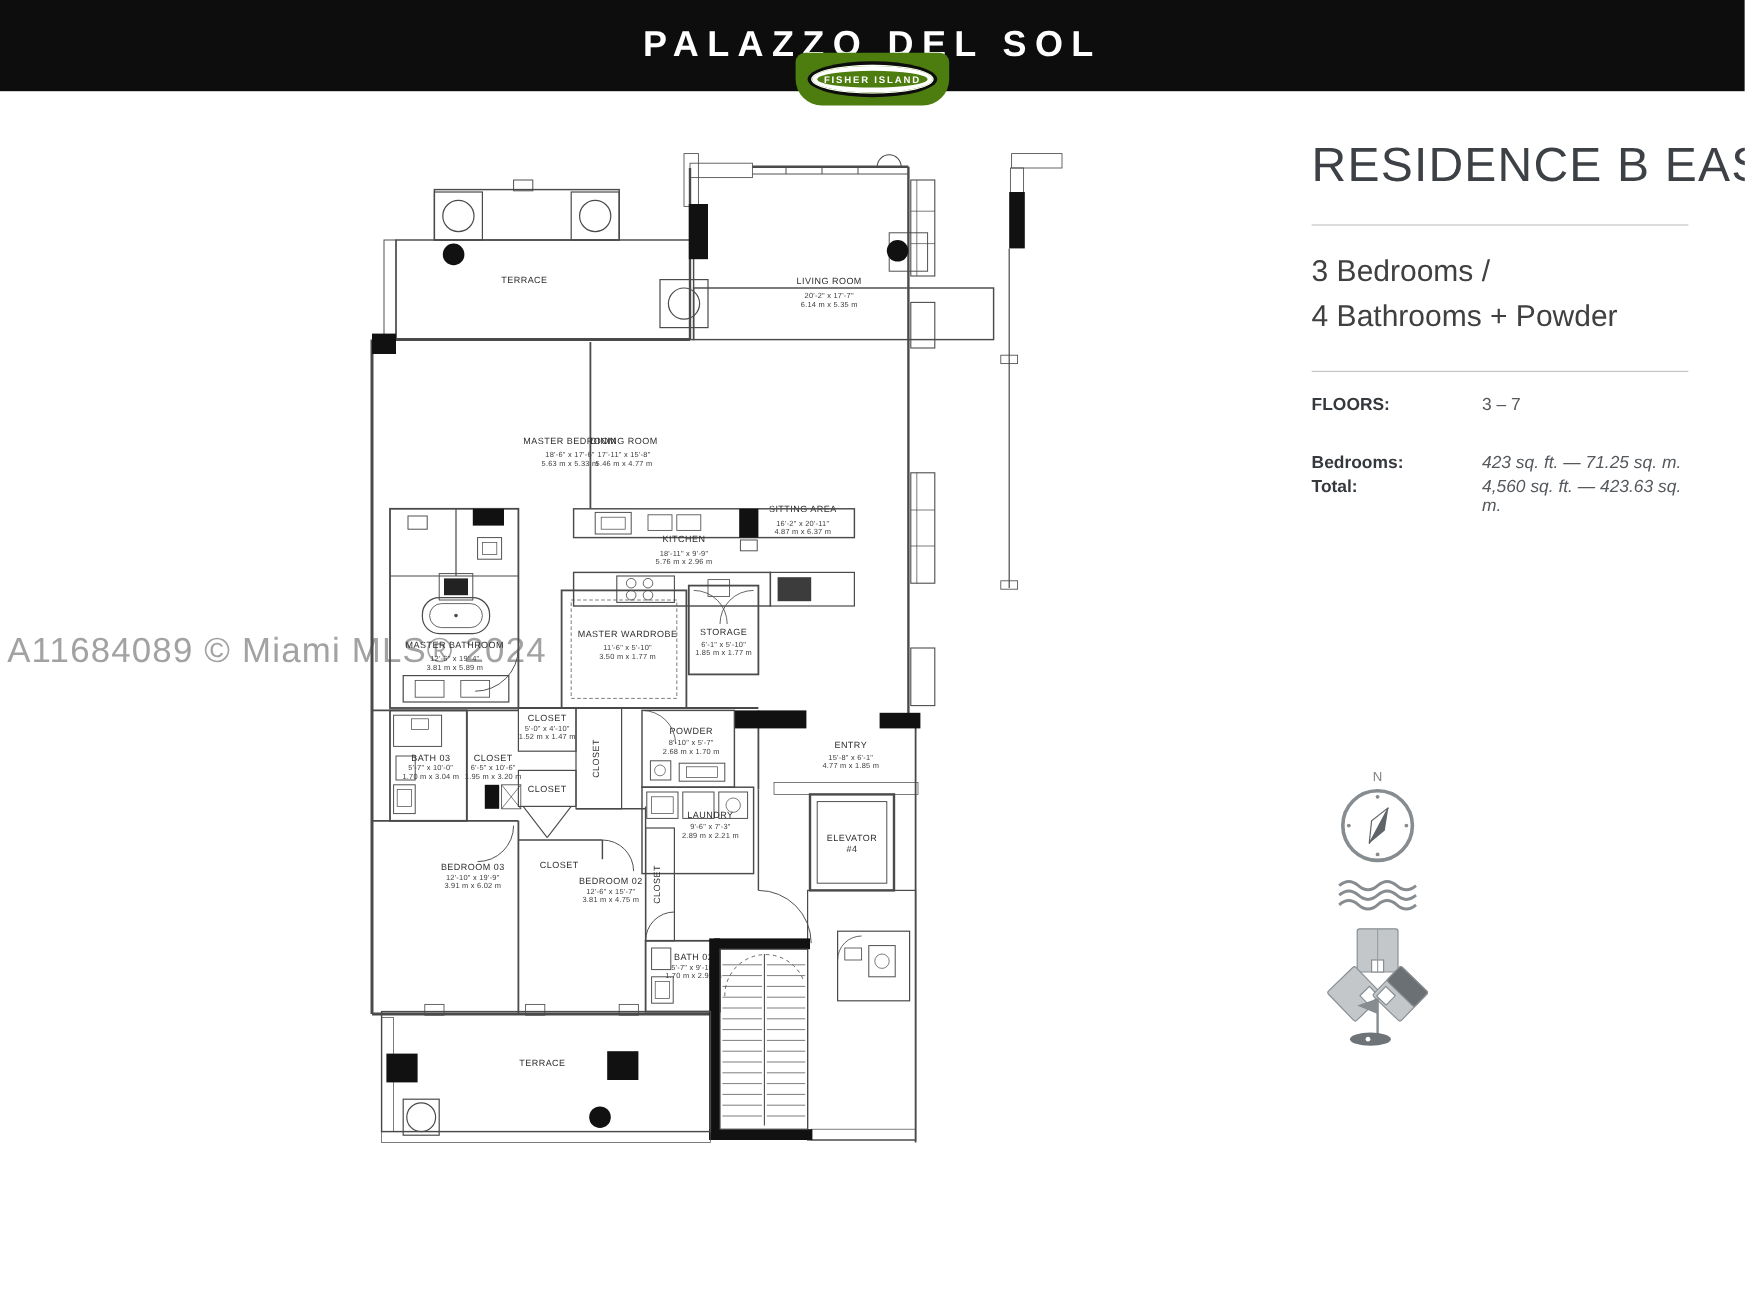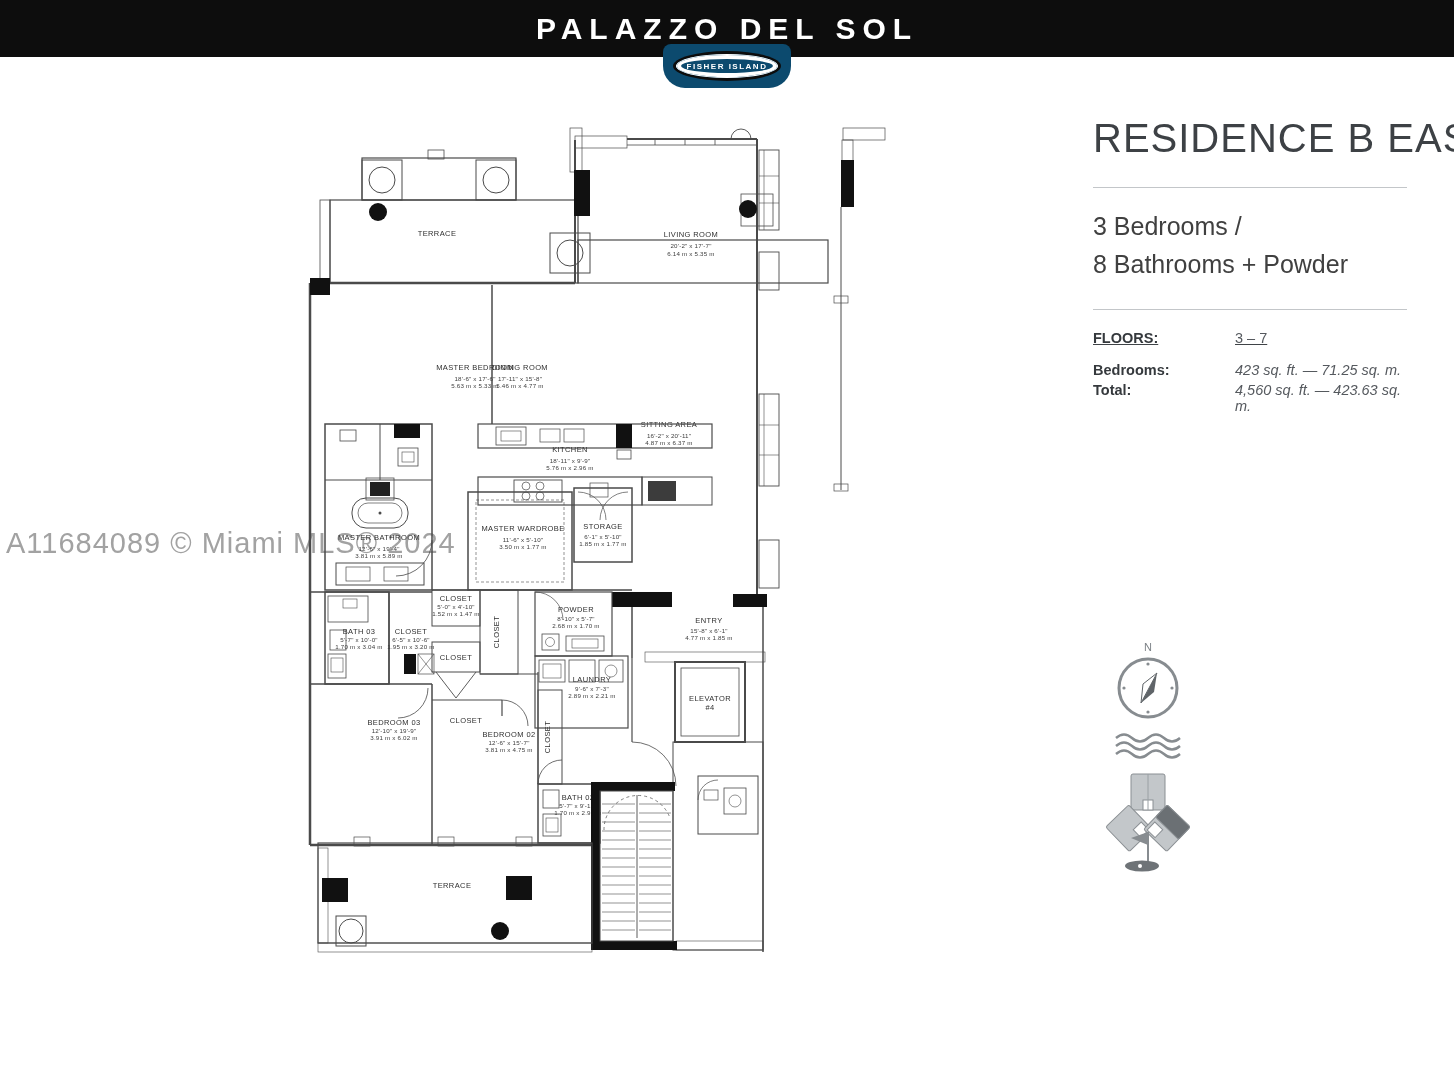--- a/index.html
+++ b/index.html
@@ -2,29 +2,29 @@
 <html><head>
 <meta charset="utf-8">
 <style>
   html,body{margin:0;padding:0;}
   body{
     width:1454px;height:1080px;position:relative;background:#fff;
     font-family:"Liberation Sans",sans-serif;overflow:hidden;
   }
   
   .header-bar{
-    position:absolute;left:0;top:0;width:100%;height:57px;background:#0d0d0d;
+    position:absolute;left:0;top:0;width:100%;height:76px;background:#0d0d0d;
     display:flex;align-items:center;justify-content:center;
   }
   .header-title{
     color:#fff;font-size:30px;font-weight:bold;letter-spacing:7px;
   }
   .fisher-badge{
     position:absolute;left:50%;top:44px;transform:translateX(-50%);
-    width:128px;height:44px;background:#0c4a6e;border-radius:8px 8px 22px 22px;
+    width:128px;height:44px;background:#4d7c0f;border-radius:8px 8px 22px 22px;
     display:flex;align-items:center;justify-content:center;z-index:5;
   }
   .fisher-oval{
     border:1.5px solid #fff;border-radius:50%;width:100px;height:22px;
     display:flex;align-items:center;justify-content:center;
     box-shadow:0 0 0 3px #0d0d0d,0 0 0 4px #fff inset;
   }
   .fisher-text{color:#fff;font-size:8px;letter-spacing:1.5px;font-weight:bold;}
   
   .watermark{
@@ -34,21 +34,21 @@
   
   .info-panel{position:absolute;left:1093px;top:116px;width:314px;color:#3f4347;}
   .info-title{
     font-size:40px;font-weight:300;letter-spacing:1px;color:#3d4145;margin:0;
     white-space:nowrap;
   }
   .info-hr{border:none;border-top:1px solid #c3c6c9;margin:26px 0 20px 0;}
   .info-sub{font-size:25px;font-weight:300;color:#404040;line-height:1.5;margin:0;}
   .spec-rows{margin-top:4px;}
   .spec-row{display:grid;grid-template-columns:142px 1fr;font-size:14.5px;margin:4px 0;}
-  .spec-row.floors{margin-bottom:16px;text-decoration:underline;}
+  .spec-row.floors{margin-bottom:32px;}
   .spec-label{font-weight:bold;color:#35393d;}
   .spec-value{color:#55595e;font-style:italic;}
   .spec-row.floors .spec-value{font-style:normal;}
   
   .plan-svg{position:absolute;left:295px;top:105px;width:600px;height:870px;}
   .icons-svg{position:absolute;left:1094px;top:636px;width:108px;height:240px;}
   .rn{font-size:7.5px;letter-spacing:.4px;fill:#2e2e2e;text-anchor:middle;}
   .rd{font-size:6.2px;letter-spacing:.2px;fill:#3c3c3c;text-anchor:middle;}
   .w{stroke:#4a4a4a;fill:none;}
 </style>
@@ -64,21 +64,21 @@
   </div>
 </div>
 
 <div class="watermark">A11684089 © Miami MLS® 2024</div>
 
 <div class="info-panel">
   <h1 class="info-title">RESIDENCE B EAST</h1>
   <hr class="info-hr">
   <p class="info-sub">
     <span>3 Bedrooms /</span><br>
-    <span>8 Bathrooms + Powder</span>
+    <span>4 Bathrooms + Powder</span>
   </p>
   <hr class="info-hr">
   <div class="spec-rows">
     <div class="spec-row floors">
       <span class="spec-label">FLOORS:</span>
       <span class="spec-value">3 – 7</span>
     </div>
     <div class="spec-row">
       <span class="spec-label">Bedrooms:</span>
       <span class="spec-value">423 sq. ft. — 71.25 sq. m.</span>

